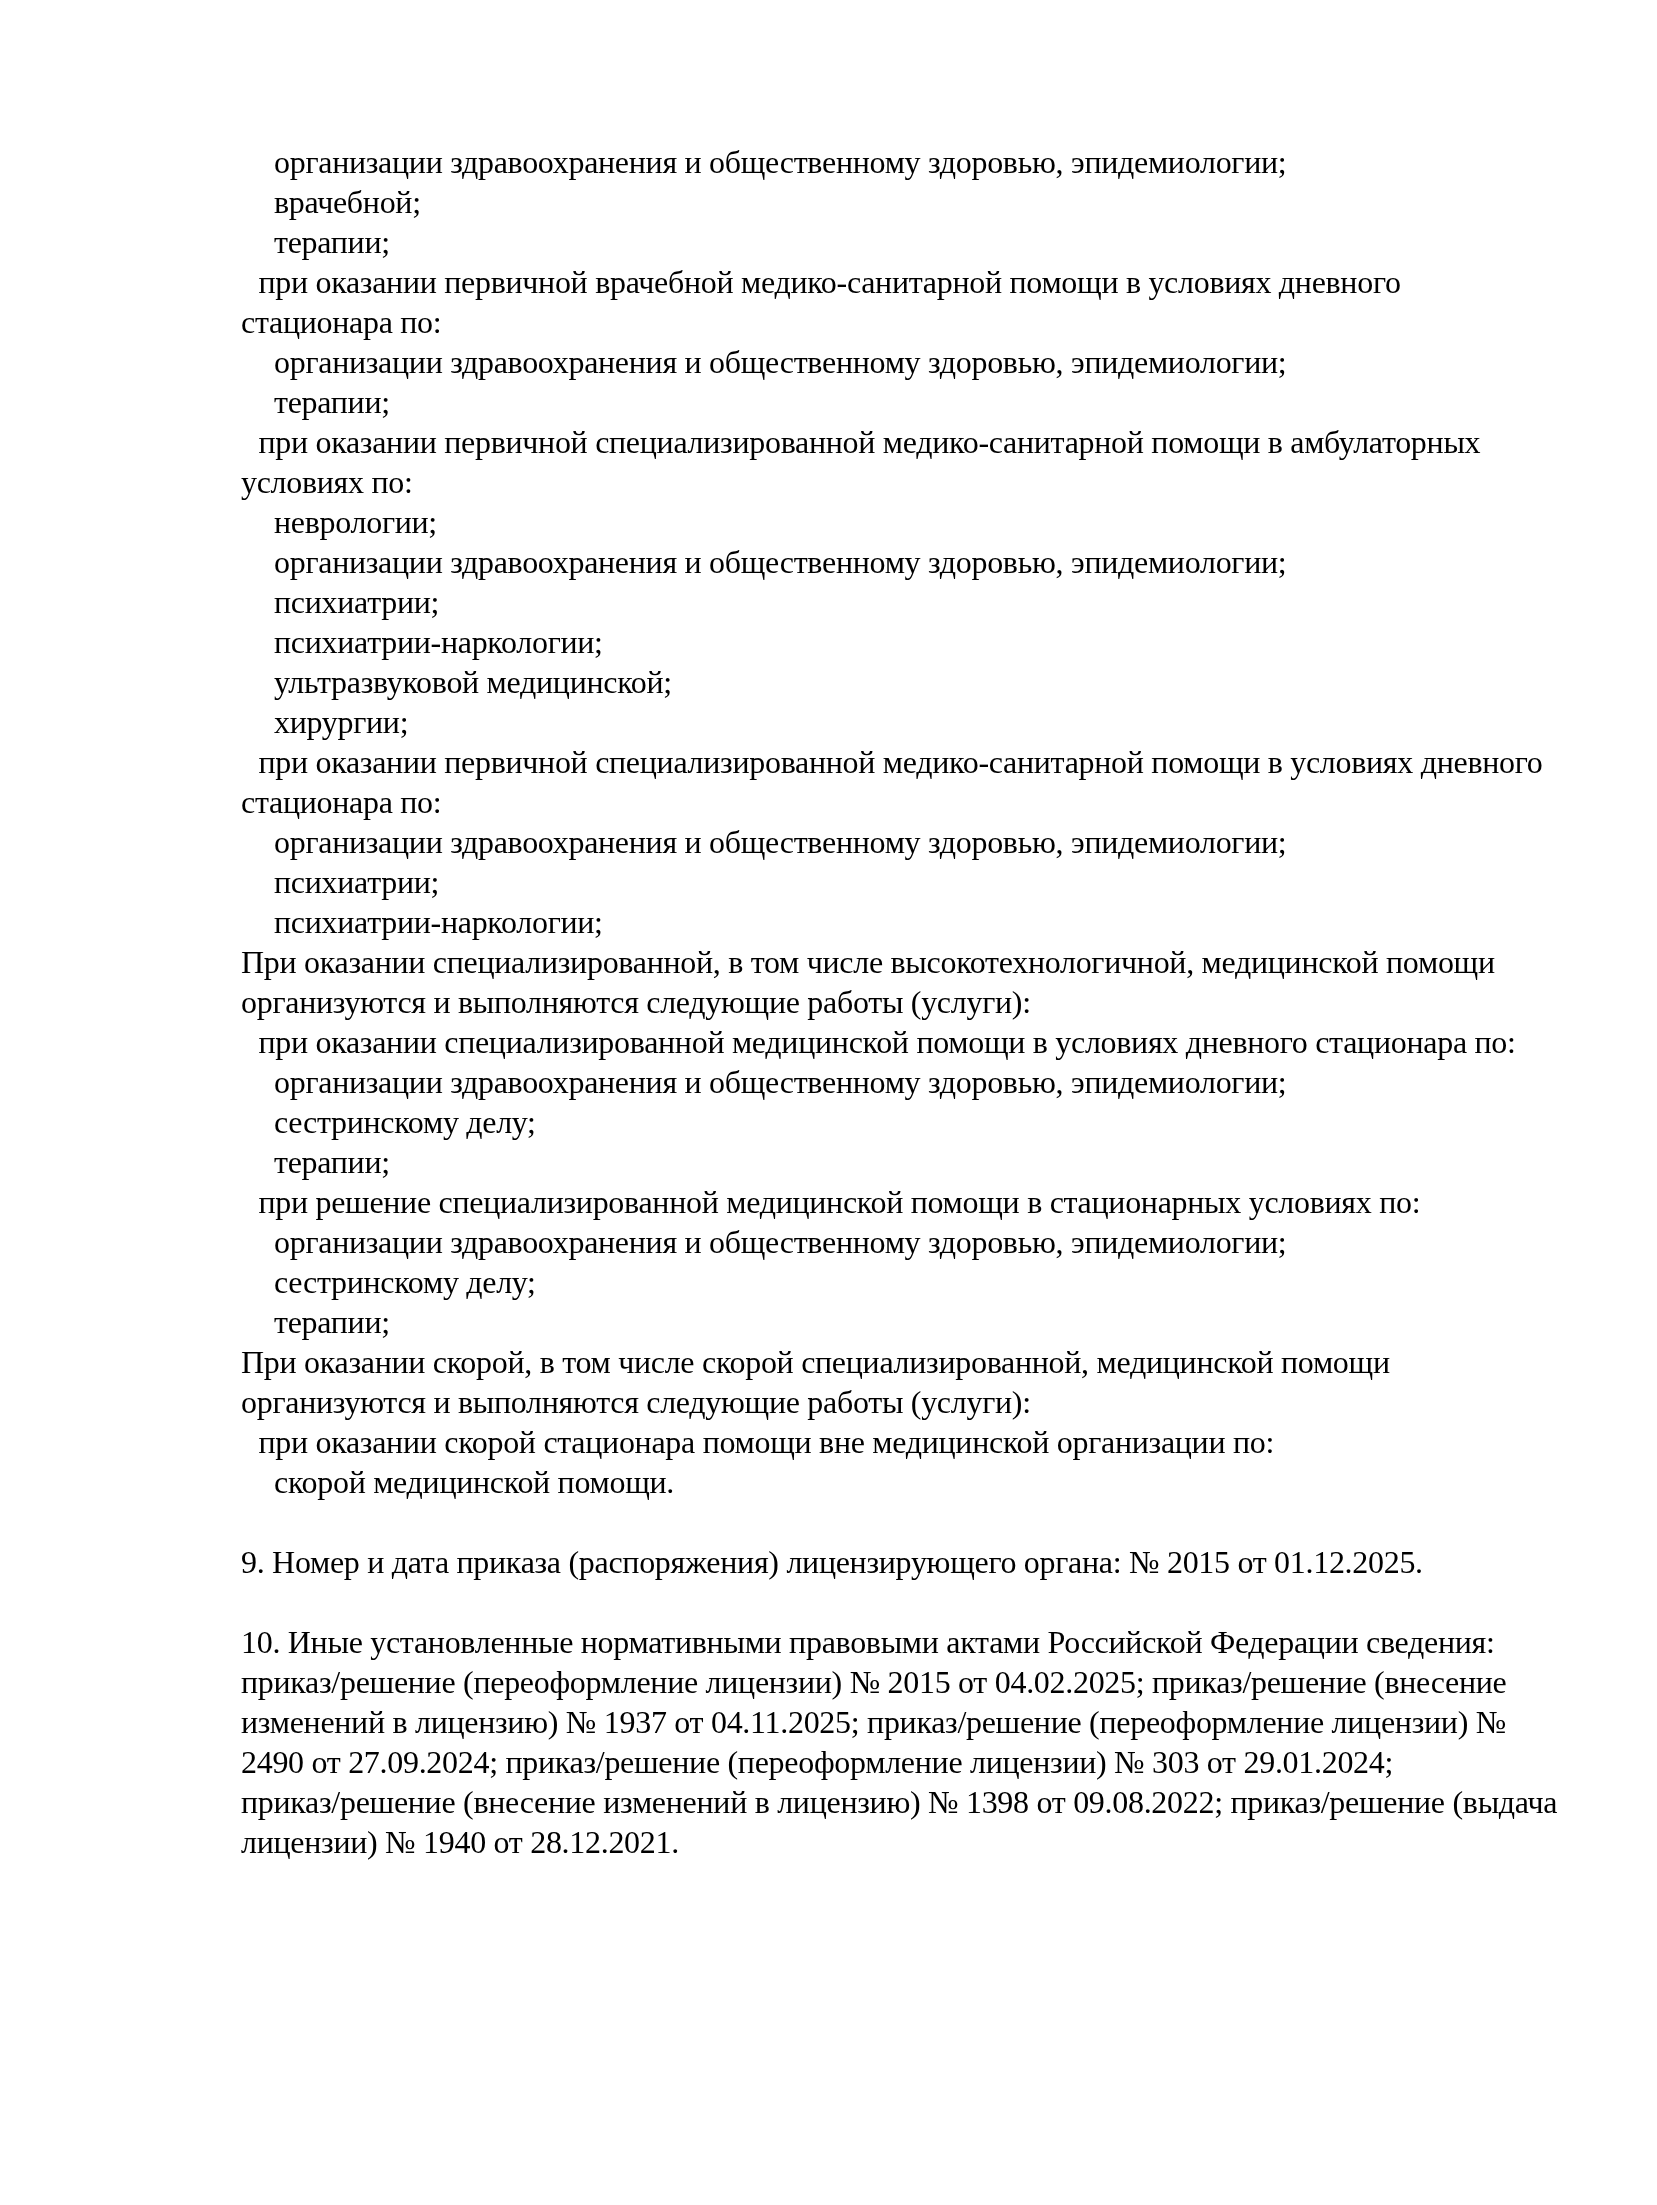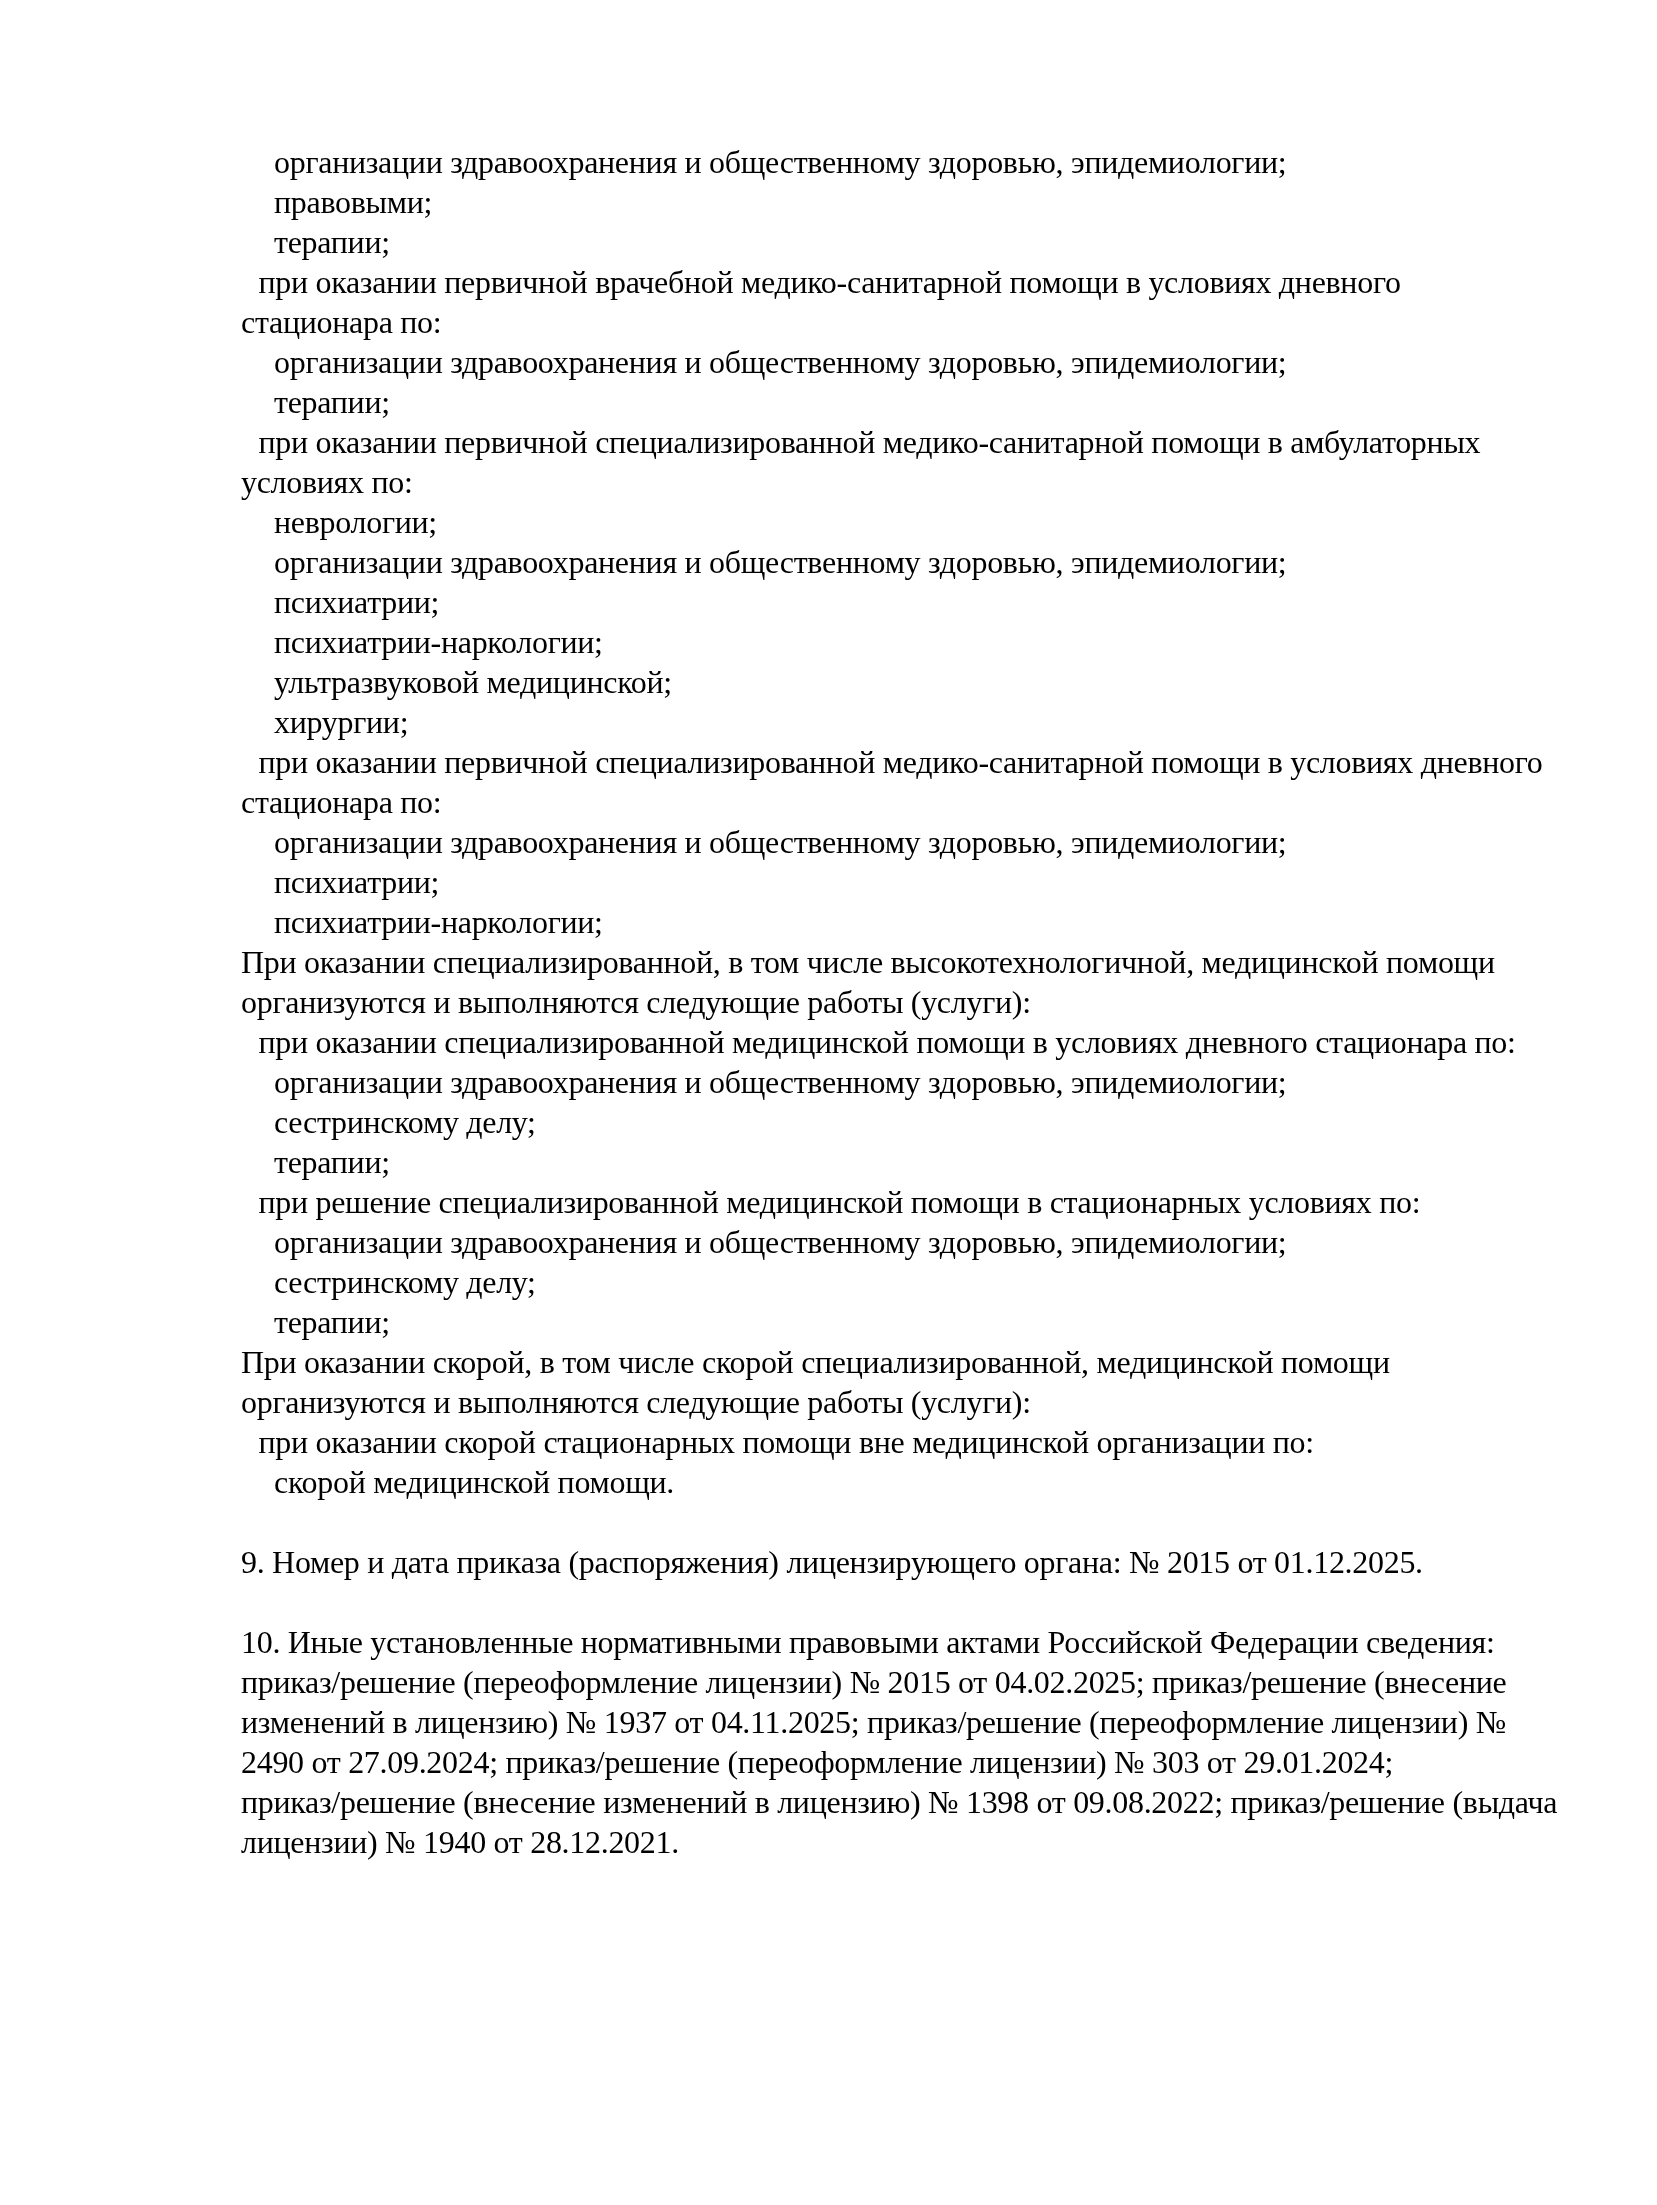--- a/index.html
+++ b/index.html
@@ -29,21 +29,21 @@
   }
   .line.indent-1 { padding-left: 17.4px; }
   .line.indent-2 { padding-left: 33px; }
 </style>
 </head>
 <body>
 
 <div class="page">
   <div class="doc-body" id="doc-body">
       <div class="line indent-2">организации здравоохранения и общественному здоровью, эпидемиологии;</div>
-      <div class="line indent-2">правовыми;</div>
+      <div class="line indent-2">врачебной;</div>
       <div class="line indent-2">терапии;</div>
       <div class="line indent-1">при оказании первичной врачебной медико-санитарной помощи в условиях дневного</div>
       <div class="line">стационара по:</div>
       <div class="line indent-2">организации здравоохранения и общественному здоровью, эпидемиологии;</div>
       <div class="line indent-2">терапии;</div>
       <div class="line indent-1">при оказании первичной специализированной медико-санитарной помощи в амбулаторных</div>
       <div class="line">условиях по:</div>
       <div class="line indent-2">неврологии;</div>
       <div class="line indent-2">организации здравоохранения и общественному здоровью, эпидемиологии;</div>
       <div class="line indent-2">психиатрии;</div>
@@ -60,21 +60,21 @@
       <div class="line indent-1">при оказании специализированной медицинской помощи в условиях дневного стационара по:</div>
       <div class="line indent-2">организации здравоохранения и общественному здоровью, эпидемиологии;</div>
       <div class="line indent-2">сестринскому делу;</div>
       <div class="line indent-2">терапии;</div>
       <div class="line indent-1">при решение специализированной медицинской помощи в стационарных условиях по:</div>
       <div class="line indent-2">организации здравоохранения и общественному здоровью, эпидемиологии;</div>
       <div class="line indent-2">сестринскому делу;</div>
       <div class="line indent-2">терапии;</div>
       <div class="line">При оказании скорой, в том числе скорой специализированной, медицинской помощи</div>
       <div class="line">организуются и выполняются следующие работы (услуги):</div>
-      <div class="line indent-1">при оказании скорой стационарных помощи вне медицинской организации по:</div>
+      <div class="line indent-1">при оказании скорой стационара помощи вне медицинской организации по:</div>
       <div class="line indent-2">скорой медицинской помощи.</div>
       <div class="line">&nbsp;</div>
       <div class="line">9. Номер и дата приказа (распоряжения) лицензирующего органа: № 2015 от 01.12.2025.</div>
       <div class="line">&nbsp;</div>
       <div class="line">10. Иные установленные нормативными правовыми актами Российской Федерации сведения:</div>
       <div class="line">приказ/решение (переоформление лицензии) № 2015 от 04.02.2025; приказ/решение (внесение</div>
       <div class="line">изменений в лицензию) № 1937 от 04.11.2025; приказ/решение (переоформление лицензии) №</div>
       <div class="line">2490 от 27.09.2024; приказ/решение (переоформление лицензии) № 303 от 29.01.2024;</div>
       <div class="line">приказ/решение (внесение изменений в лицензию) № 1398 от 09.08.2022; приказ/решение (выдача</div>
       <div class="line">лицензии) № 1940 от 28.12.2021.</div>

